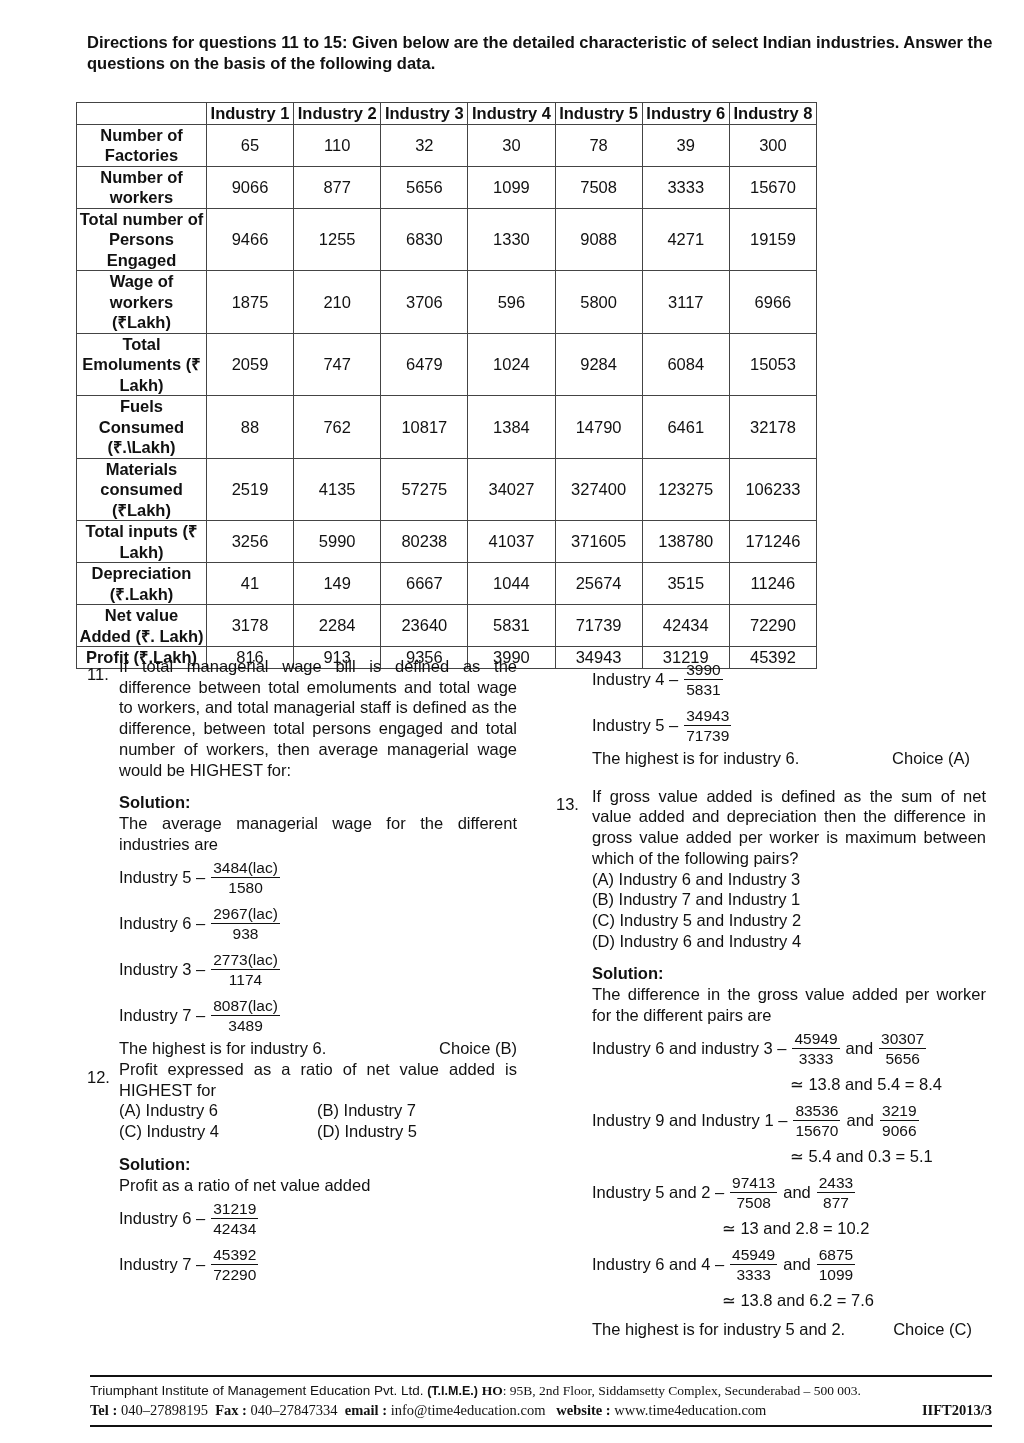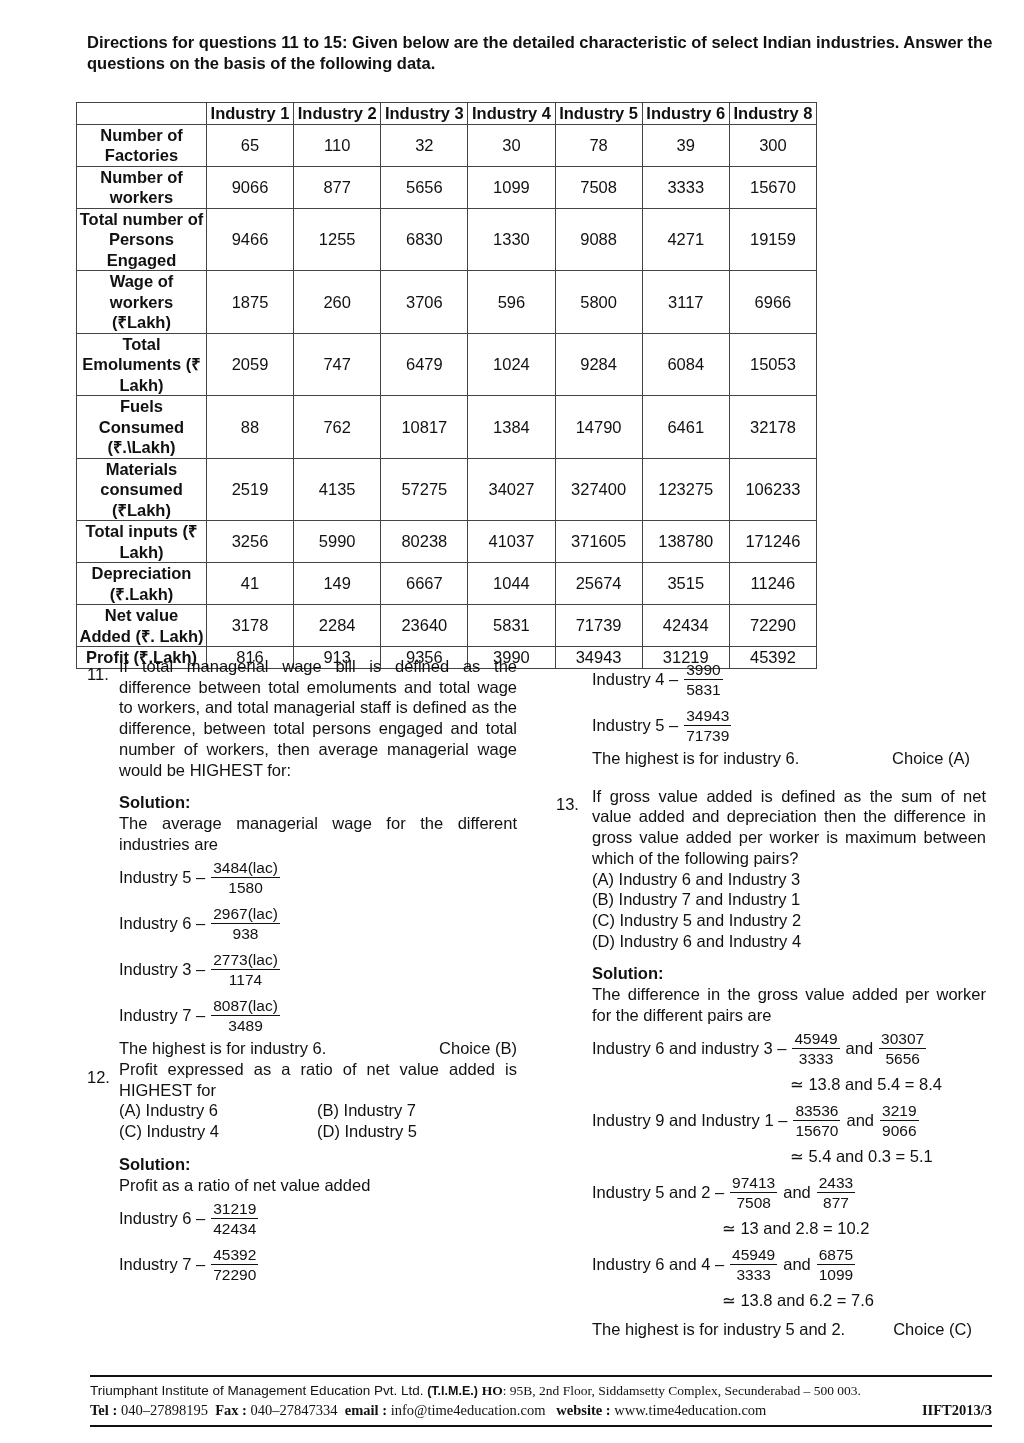--- a/index.html
+++ b/index.html
@@ -84,21 +84,21 @@
         <td class="val">1255</td>
         <td class="val">6830</td>
         <td class="val">1330</td>
         <td class="val">9088</td>
         <td class="val">4271</td>
         <td class="val">19159</td>
       </tr>
       <tr style="height: 42px;">
         <td class="rowhead">Wage of workers (₹Lakh)</td>
         <td class="val">1875</td>
-        <td class="val">260</td>
+        <td class="val">210</td>
         <td class="val">3706</td>
         <td class="val">596</td>
         <td class="val">5800</td>
         <td class="val">3117</td>
         <td class="val">6966</td>
       </tr>
       <tr style="height: 62px;">
         <td class="rowhead">Total Emoluments (₹ Lakh)</td>
         <td class="val">2059</td>
         <td class="val">747</td>

